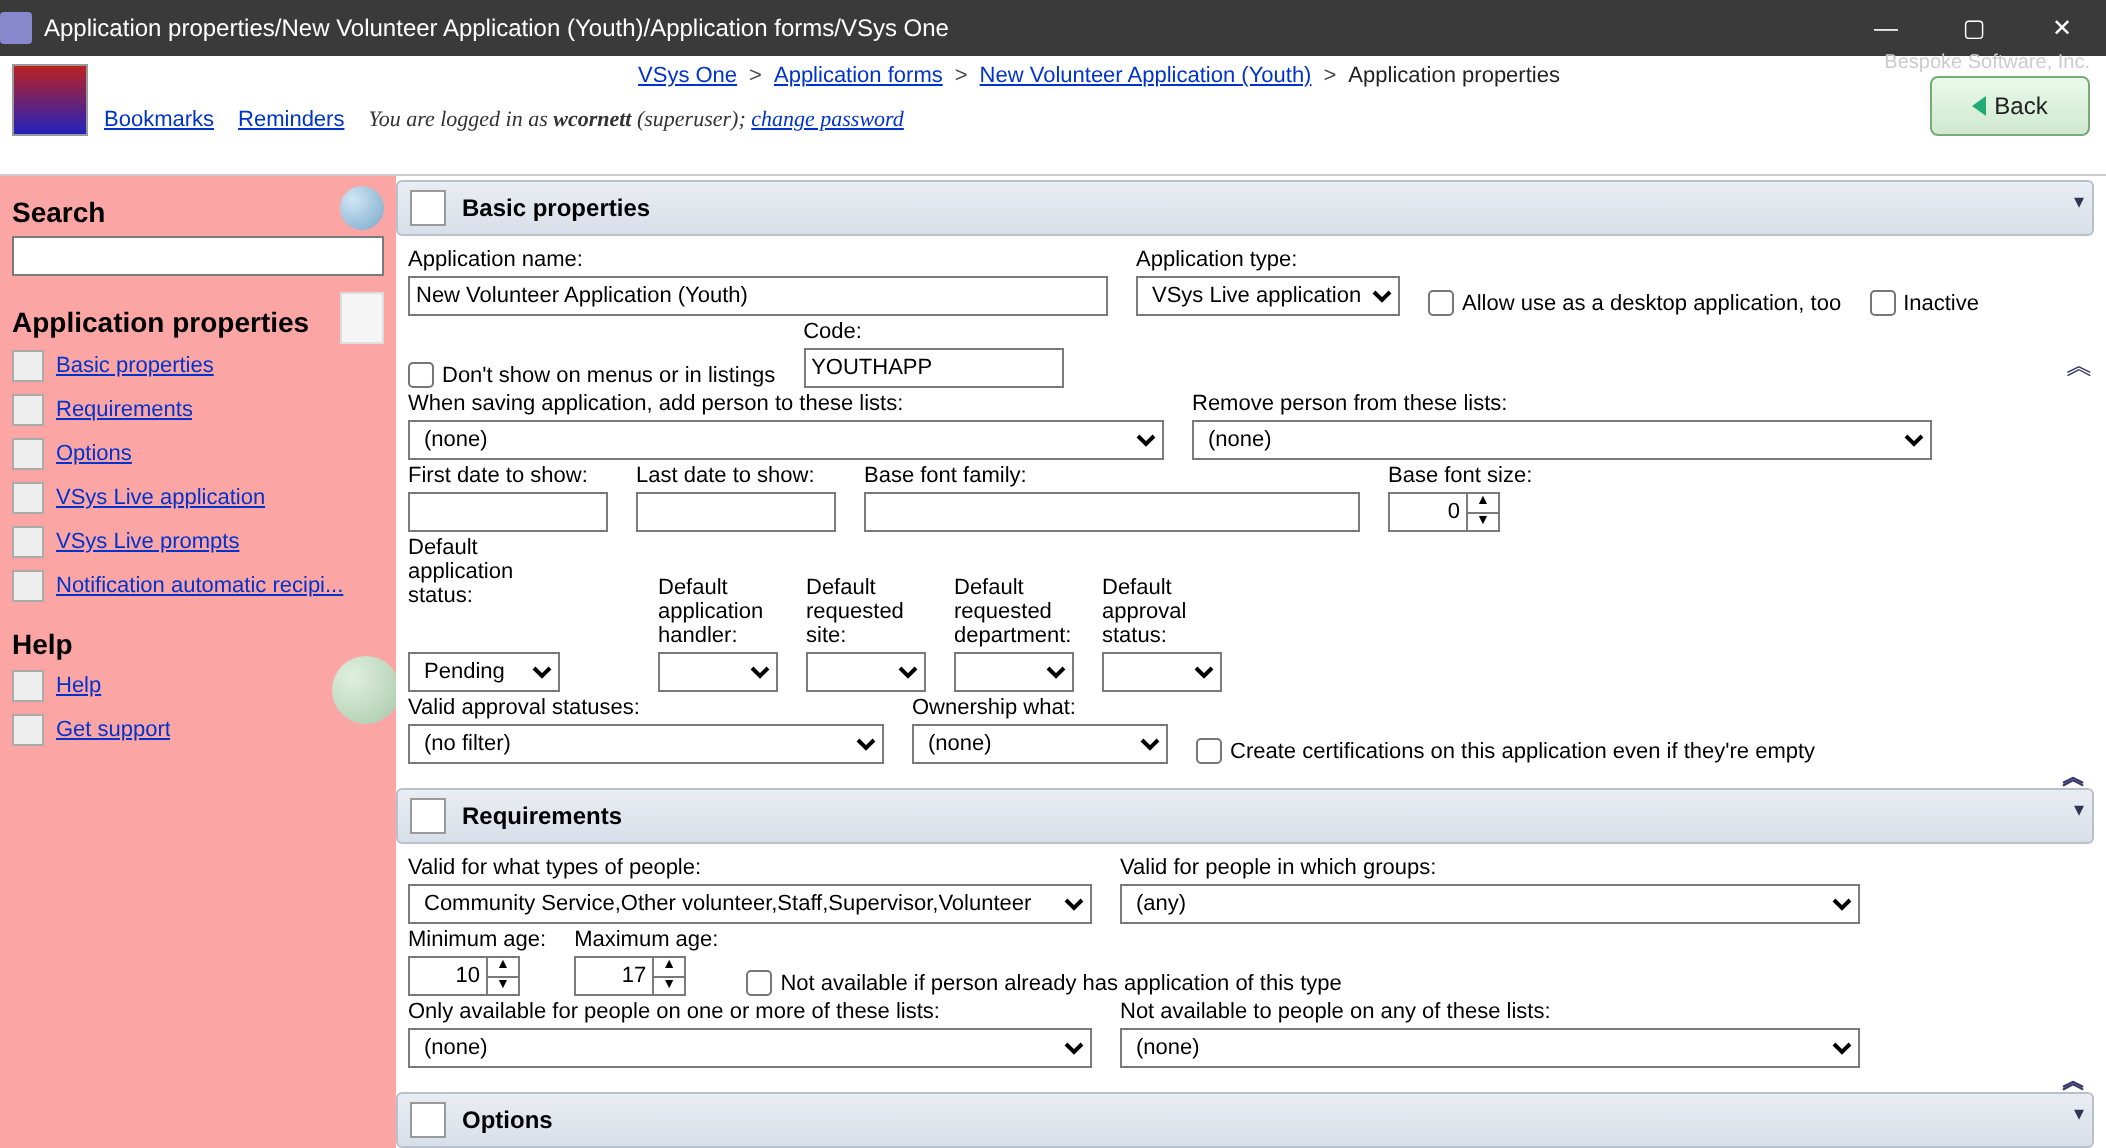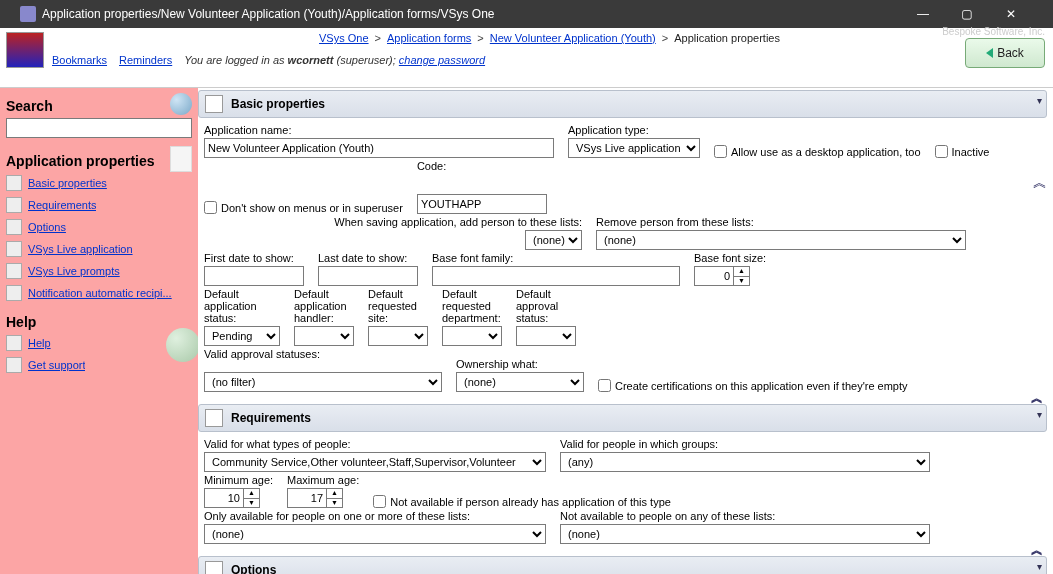--- a/index.html
+++ b/index.html
@@ -9,42 +9,42 @@
     font-size: 11px;
     background: #fff;
     color: #000;
   }
   .titlebar {
     height: 28px;
     background: #3a3a3a;
     color: #fff;
     display: flex;
     align-items: center;
-    padding: 0 20px;
+    padding: 0 0;
     font-size: 12px;
   }
   .titlebar .icon { width:16px; height:16px; margin-right:6px; background:#8888cc; border-radius:2px;}
   .titlebar .title { flex: 1; }
   .winbtns { display:flex; gap: 0; }
   .winbtn { width: 44px; height: 28px; display:flex; align-items:center; justify-content:center; color:#fff; }
   .header-row {
     display:flex; align-items:flex-start;
     padding: 4px 6px 0 6px;
     position:relative;
     min-height: 60px;
     border-bottom: 1px solid #ccc;
   }
   .flag-block { width: 38px; height: 36px; background: linear-gradient(#b22,#22b); margin-right:8px; border:1px solid #999;}
   .header-lines { flex:1; }
   .breadcrumb { color:#222; display:flex; gap:6px; align-items:center; flex-wrap:wrap;justify-content:center;}
   .breadcrumb a { color:#0033cc; text-decoration:underline; }
   .breadcrumb .sep { color:#444; }
   .secondline { margin-top: 10px; display:flex; gap:12px; align-items:center; font-style:normal;}
   .secondline a { color:#0033cc; text-decoration:underline;}
-  .secondline .logged { font-style: italic; color:#333;}
+  .secondline .logged { font-style: italic; color:#333;font-family:Liberation Serif, serif;}
   .secondline .logged b { font-style: italic; }
   .back-btn {
     position:absolute; right:8px; top:10px;
     width:80px; height:30px;
     background: linear-gradient(#eafaea,#cfe8cf);
     border:1px solid #7a7; border-radius:4px;
     display:flex; align-items:center; justify-content:center;
     gap:4px; font-size:12px; color:#222;
   }
   .back-btn .arrow { width:0;height:0;border-top:5px solid transparent;border-bottom:5px solid transparent;border-right:7px solid #2a7; }
@@ -232,30 +232,30 @@
         </label>
         <label class="checkbox-row">
           <input type="checkbox" style="">
             <span>Inactive</span>
         </label>
       </div>
 
       <div class="row">
         <label class="checkbox-row" style="margin-top:14px;">
           <input type="checkbox" style="">
-            <span>Don't show on menus or in superuser</span>
+            <span>Don't show on menus or in listings</span>
         </label>
-        <div class="field" style="width:130px;gap:20px;">
+        <div class="field" style="width:130px;">
           <label>Code:</label>
           <input type="text" value="YOUTHAPP" style="">
         </div>
       </div>
 
       <div class="row">
-        <div class="field" style="width:378px;align-items:flex-end;">
+        <div class="field" style="width:378px;">
           <label>When saving application, add person to these lists:</label>
           <select><option>(none)</option></select>
         </div>
         <div class="field" style="width:370px;">
           <label>Remove person from these lists:</label>
           <select><option>(none)</option></select>
         </div>
       </div>
 
       <div class="row">
@@ -277,44 +277,44 @@
             <input type="text" value="0" style="">
             <div class="updn">
                 <div>▲</div>
                 <div>▼</div>
               </div>
           </div>
         </div>
       </div>
 
       <div class="row">
-        <div class="field" style="width:76px;">
+        <div class="field" style="width:76px;gap:20px;">
           <label style="white-space:normal;">Default application status:</label>
           <select><option>Pending</option></select>
         </div>
-        <div class="field" style="width:60px;">
+        <div class="field" style="width:60px;margin-left:35px;">
           <label style="white-space:normal;">Default application handler:</label>
           <select><option></option></select>
         </div>
         <div class="field" style="width:60px;">
           <label style="white-space:normal;">Default requested site:</label>
           <select><option></option></select>
         </div>
         <div class="field" style="width:60px;">
           <label style="white-space:normal;">Default requested department:</label>
           <select><option></option></select>
         </div>
         <div class="field" style="width:60px;">
           <label style="white-space:normal;">Default approval status:</label>
           <select><option></option></select>
         </div>
       </div>
 
       <div class="row">
-        <div class="field" style="width:238px;gap:10px;">
+        <div class="field" style="width:238px;">
           <label>Valid approval statuses:</label>
           <select><option>(no filter)</option></select>
         </div>
         <div class="field" style="width:128px;">
           <label>Ownership what:</label>
           <select><option>(none)</option></select>
         </div>
         <label class="checkbox-row">
           <input type="checkbox" style="">
             <span>Create certifications on this application even if they're empty</span>

